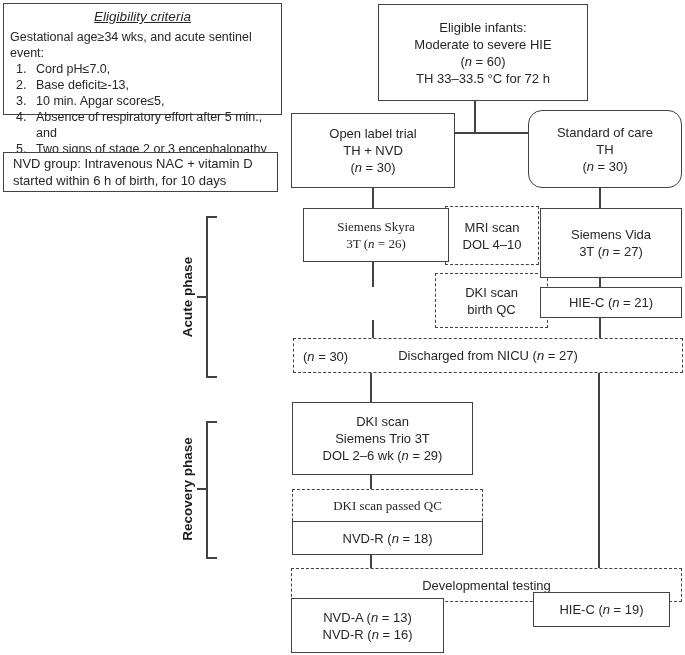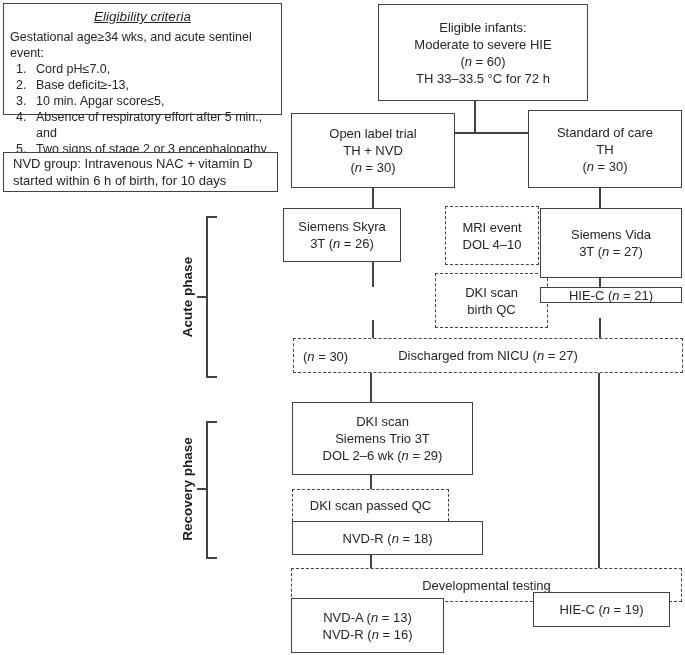--- a/index.html
+++ b/index.html
@@ -103,65 +103,65 @@
     <div>(<i>n</i>&nbsp;= 60)</div>
     <div>TH 33–33.5 °C for 72 h</div>
   </div>
 
   <div class="box" style="left:291px;top:113px;width:164px;height:75px;">
     <div>Open label trial</div>
     <div>TH + NVD</div>
     <div>(<i>n</i>&nbsp;= 30)</div>
   </div>
 
-  <div class="box" style="left:528px;top:110px;width:154px;height:78px;">
+  <div class="box" style="left:528px;top:110px;width:154px;height:78px;border-radius:14px;">
     <div>Standard of care</div>
     <div>TH</div>
     <div>(<i>n</i>&nbsp;= 30)</div>
   </div>
 
-  <div class="box" style="left:283px;top:208px;width:118px;height:54px;">
+  <div class="box" style="left:303px;top:208px;width:146px;height:54px;font-family:Liberation Serif, serif;">
     <div>Siemens Skyra</div>
     <div>3T (<i>n</i>&nbsp;= 26)</div>
   </div>
 
   <div class="dashed" style="left:445px;top:206px;width:94px;height:59px;">
-    <div>MRI event</div>
+    <div>MRI scan</div>
     <div>DOL 4–10</div>
   </div>
 
   <div class="box" style="left:540px;top:208px;width:142px;height:70px;">
     <div>Siemens Vida</div>
     <div>3T (<i>n</i>&nbsp;= 27)</div>
   </div>
 
   <div class="dashed" style="left:435px;top:273px;width:113px;height:55px;">
     <div>DKI scan</div>
     <div>birth QC</div>
   </div>
 
 
-  <div class="box" style="left:540px;top:287px;width:142px;height:16px;">
+  <div class="box" style="left:540px;top:287px;width:142px;height:31px;">
     <div>HIE-C (<i>n</i>&nbsp;= 21)</div>
   </div>
 
   <div class="dashed" style="left:293px;top:338px;width:390px;height:35px;">
     <div class="rel">
       <span class="abs-left">(<i>n</i>&nbsp;= 30)</span>
       <span>Discharged from NICU (<i>n</i>&nbsp;= 27)</span>
     </div>
   </div>
 
   <div class="box" style="left:292px;top:402px;width:181px;height:73px;">
     <div>DKI scan</div>
     <div>Siemens Trio 3T</div>
     <div>DOL 2–6 wk (<i>n</i>&nbsp;= 29)</div>
   </div>
 
-  <div class="dashed" style="left:292px;top:489px;width:157px;height:37px;">
+  <div class="dashed" style="left:292px;top:489px;width:191px;height:37px;font-family:Liberation Serif, serif;">
     <div style="padding-bottom:4px;">DKI scan passed QC</div>
   </div>
 
   <div class="box" style="left:292px;top:521px;width:191px;height:34px;">
     <div>NVD-R (<i>n</i>&nbsp;= 18)</div>
   </div>
 
   <div class="dashed" style="left:291px;top:568px;width:391px;height:34px;">
     <div>Developmental testing</div>
   </div>

